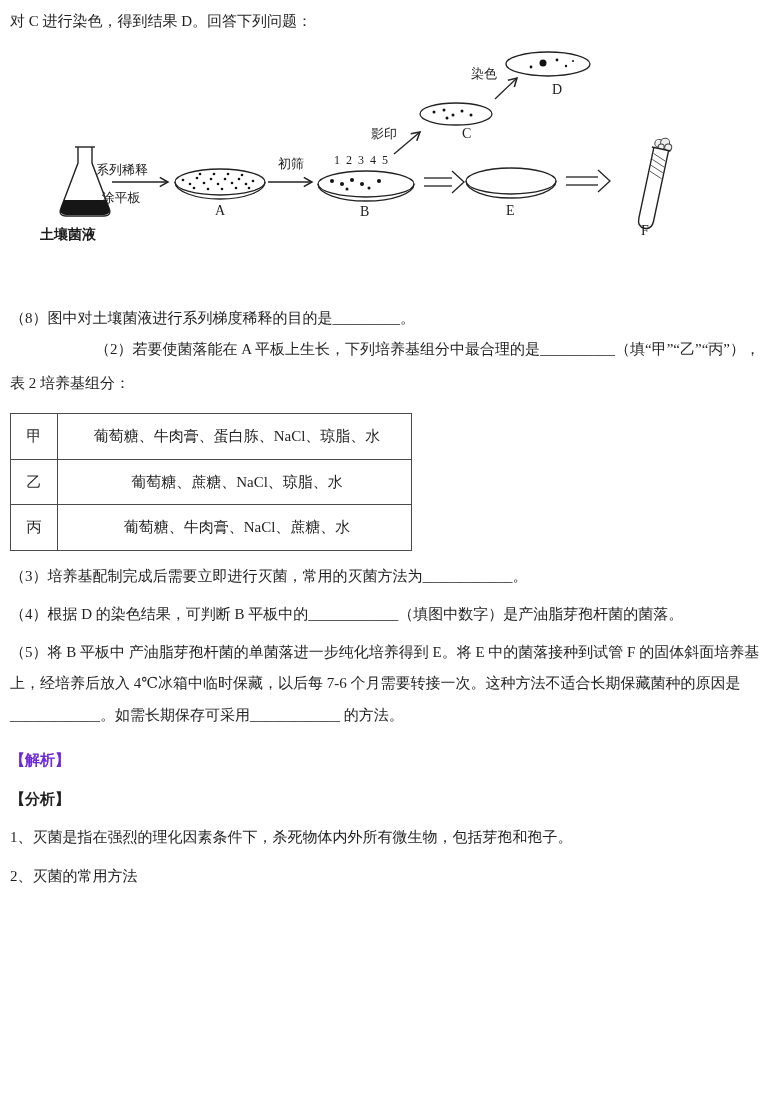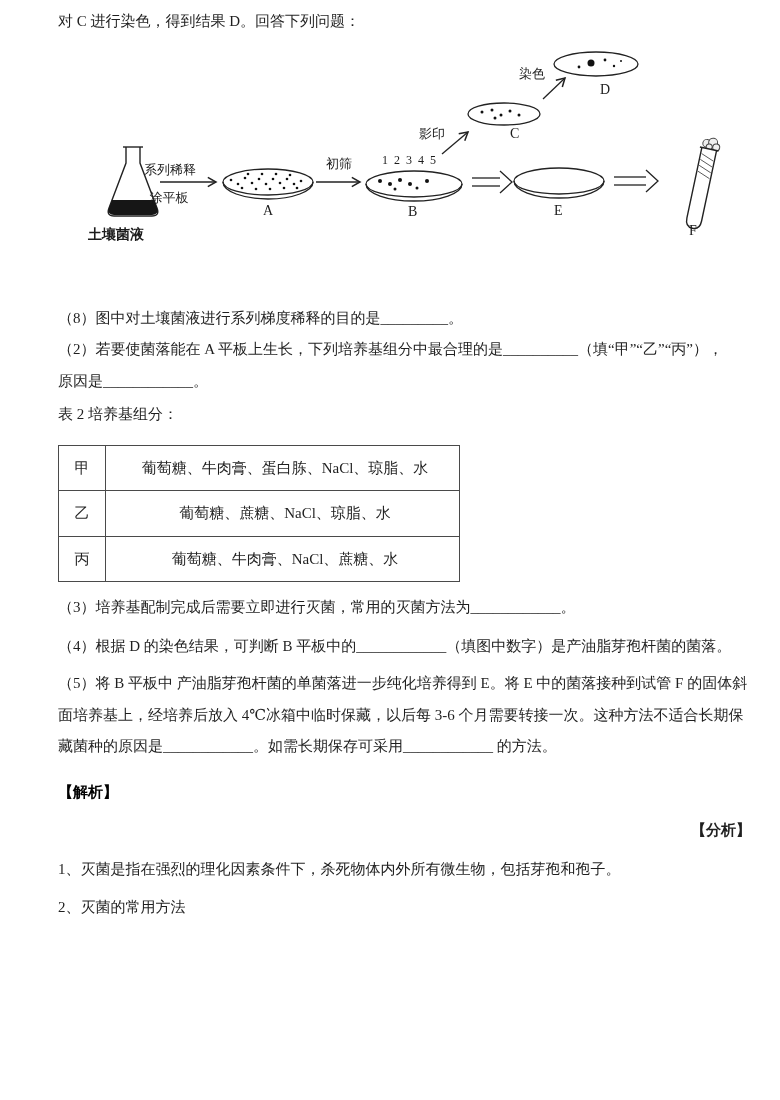--- a/index.html
+++ b/index.html
@@ -4,39 +4,39 @@
 <style>
   html, body { margin: 0; padding: 0; }
   body {
     width: 780px; height: 1100px;
     background: #ffffff;
     color: #1f1f1f;
     font-family: "Liberation Serif", "DejaVu Serif", serif;
     font-size: 15px;
     overflow: hidden;
   }
-  .page { padding: 6px 29px 0 10px; margin-left: 48px; }
+  .page { padding: 6px 20px 0 10px; }
   .para { line-height: 2.1; }
   .b { font-weight: bold; }
-  .blue { color: #000000; }
+  .blue { color: #6d28d9; }
   .diagram { display: block; margin: 4px 0 0 -10px; }
   .q1 { margin-top: 56px; }
-  .q2 { margin-top: 0; }
+  .q2 { margin-top: 0; text-align: right; }
   .tbl-title { margin-top: 2px; }
   table.comp-table { border-collapse: collapse; margin: 14px 0 0 0; }
   table.comp-table td { border: 1px solid #4a4a4a; font-size: 15px; line-height: 1.5; }
   td.lbl { width: 34px; text-align: center; padding: 11px 6px; }
   td.cnt { width: 332px; padding: 11px 8px 11px 13px; text-align: center; }
   .q3 { margin-top: 10px; }
   .q4 { margin-top: 7px; }
   .q5 { margin-top: 6px; }
   .answer { margin-top: 8px; }
   .heading { font-weight: bold; line-height: 2.1; }
   .jiexi { margin-top: 14px; }
-  .fenxi { margin-top: 7px; text-align: right; }
+  .fenxi { margin-top: 7px; }
   .an1 { margin-top: 7px; font-family: Liberation Serif, serif; }
   .an2 { margin-top: 7px; }
   .an3 { margin-top: 5px; }
   svg text { font-family: "Liberation Serif", "DejaVu Serif", serif; fill: #1c1c1c; }
 </style>
 </head>
 <body>
 
 <div class="page">
 
@@ -171,21 +171,20 @@
         <line x1="646" y1="130" x2="659" y2="135"></line>
       </g>
     </g>
     <text x="641" y="193" font-size="14">F</text>
   </svg>
 
   <div class="para q1">（8）图中对土壤菌液进行系列梯度稀释的目的是_________。</div>
 
   <div class="q2">
     <div class="para">（2）若要使菌落能在 A 平板上生长，下列培养基组分中最合理的是__________（填“甲”“乙”“丙”），</div>
-    <div class="para">原因是____________。</div>
   </div>
 
   <div class="para tbl-title">表 2 培养基组分：</div>
 
   <table class="comp-table">
     <tbody>
         <tr>
       <td class="lbl">甲</td>
       <td class="cnt">葡萄糖、牛肉膏、蛋白胨、NaCl、琼脂、水</td>
     </tr>
@@ -195,21 +194,21 @@
     </tr>
     <tr>
       <td class="lbl">丙</td>
       <td class="cnt">葡萄糖、牛肉膏、NaCl、蔗糖、水</td>
     </tr>
   </tbody>
     </table>
 
   <div class="para q3">（3）培养基配制完成后需要立即进行灭菌，常用的灭菌方法为____________。</div>
   <div class="para q4">（4）根据 D 的染色结果，可判断 B 平板中的____________（填图中数字）是产油脂芽孢杆菌的菌落。</div>
-  <div class="para q5">（5）将 B 平板中 产油脂芽孢杆菌的单菌落进一步纯化培养得到 E。将 E 中的菌落接种到试管 F 的固体斜面培养基上，经培养后放入 4℃冰箱中临时保藏，以后每 3-6 个月需要转接一次。这种方法不适合长期保藏菌种的原因是____________。如需长期保存可采用____________ 的方法。</div>
+  <div class="para q5">（5）将 B 平板中 产油脂芽孢杆菌的单菌落进一步纯化培养得到 E。将 E 中的菌落接种到试管 F 的固体斜面培养基上，经培养后放入 4℃冰箱中临时保藏，以后每 7-6 个月需要转接一次。这种方法不适合长期保藏菌种的原因是____________。如需长期保存可采用____________ 的方法。</div>
 
 
   <div class="heading blue jiexi">【解析】</div>
   <div class="heading fenxi">【分析】</div>
 
   <div class="para an1">1、灭菌是指在强烈的理化因素条件下，杀死物体内外所有微生物，包括芽孢和孢子。</div>
   <div class="para an2">2、灭菌的常用方法</div>
 
 </div>
 

